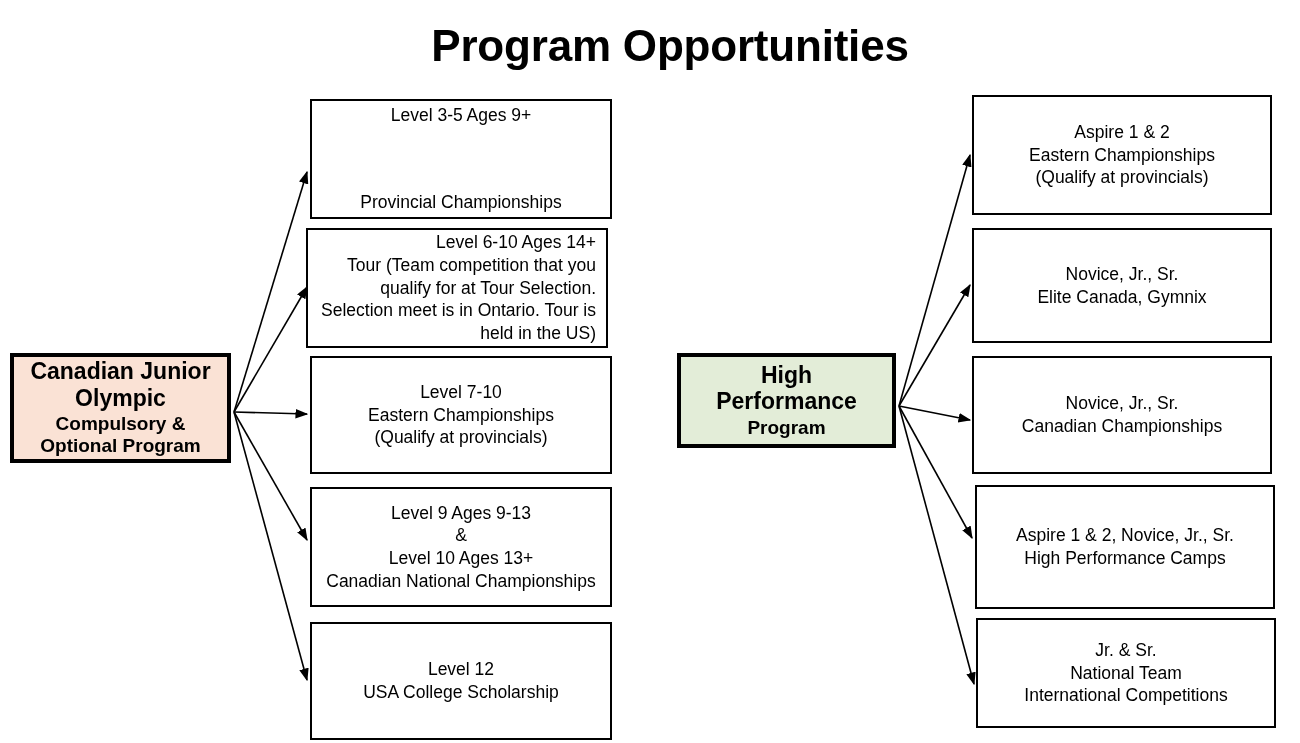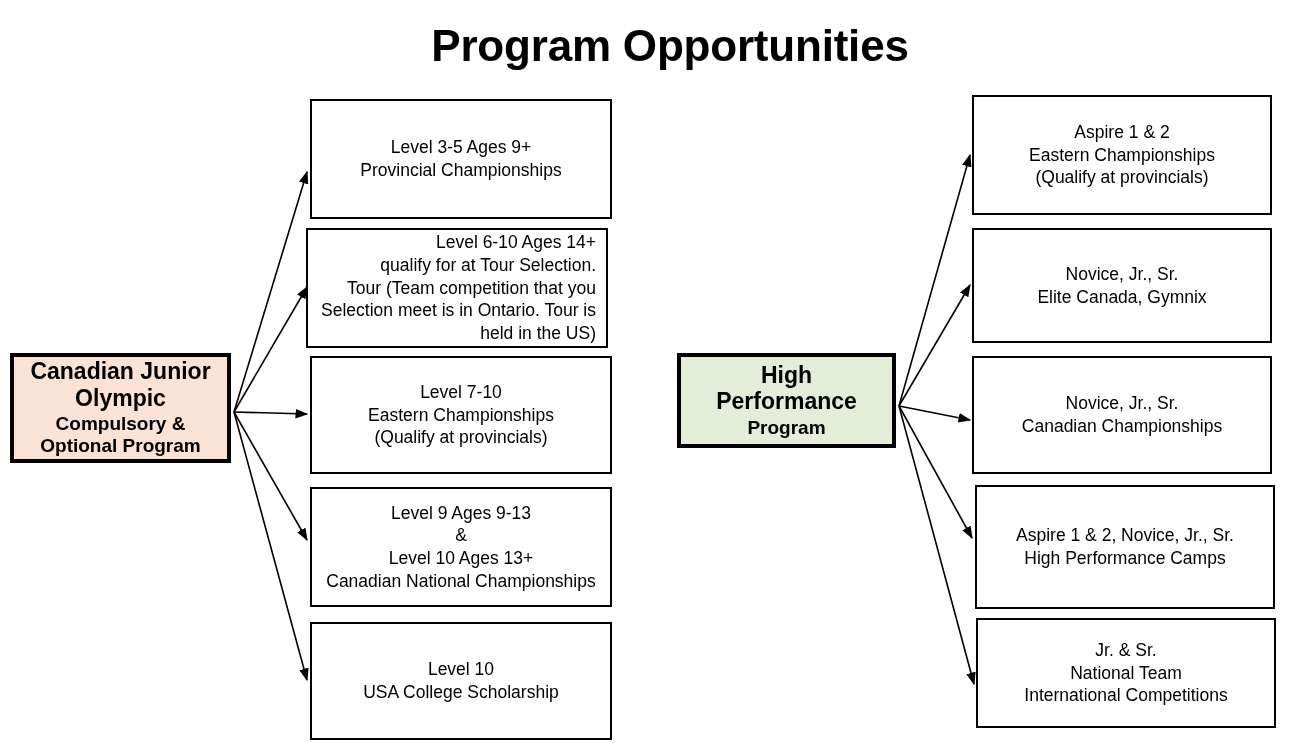--- a/index.html
+++ b/index.html
@@ -139,48 +139,48 @@
   <div class="program-box" id="box-cjo">
     <span class="pb-title">Canadian Junior Olympic</span>
     <span class="pb-sub">Compulsory &amp; Optional Program</span>
   </div>
 
   <div class="program-box" id="box-hp">
     <span class="pb-title">High Performance</span>
     <span class="pb-sub">Program</span>
   </div>
 
-  <div class="outcome-box" style="left:310px; top:99px; width:302px; height:120px;">
+  <div class="outcome-box" style="left:310px; top:99px; width:302px; height:120px;justify-content:space-between;">
     <span class="ob-line">Level 3-5 Ages 9+</span>
     <span class="ob-line">Provincial Championships</span>
   </div>
 
   <div class="outcome-box" style="left:306px; top:228px; width:302px; height:120px;align-items:flex-end;">
     <span class="ob-line">Level 6-10 Ages 14+</span>
+    <span class="ob-line">Tour (Team competition that you</span>
     <span class="ob-line">qualify for at Tour Selection.</span>
-    <span class="ob-line">Tour (Team competition that you</span>
     <span class="ob-line">Selection meet is in Ontario. Tour is</span>
     <span class="ob-line">held in the US)</span>
   </div>
 
   <div class="outcome-box" style="left:310px; top:356px; width:302px; height:118px;">
     <span class="ob-line">Level 7-10</span>
     <span class="ob-line">Eastern Championships</span>
     <span class="ob-line">(Qualify at provincials)</span>
   </div>
 
   <div class="outcome-box" style="left:310px; top:487px; width:302px; height:120px;">
     <span class="ob-line">Level 9 Ages 9-13</span>
     <span class="ob-line">&amp;</span>
     <span class="ob-line">Level 10 Ages 13+</span>
     <span class="ob-line">Canadian National Championships</span>
   </div>
 
   <div class="outcome-box" style="left:310px; top:622px; width:302px; height:118px;">
-    <span class="ob-line">Level 10</span>
+    <span class="ob-line">Level 12</span>
     <span class="ob-line">USA College Scholarship</span>
   </div>
 
   <div class="outcome-box" style="left:972px; top:95px; width:300px; height:120px;">
     <span class="ob-line">Aspire 1 &amp; 2</span>
     <span class="ob-line">Eastern Championships</span>
     <span class="ob-line">(Qualify at provincials)</span>
   </div>
 
   <div class="outcome-box" style="left:972px; top:228px; width:300px; height:115px;">

